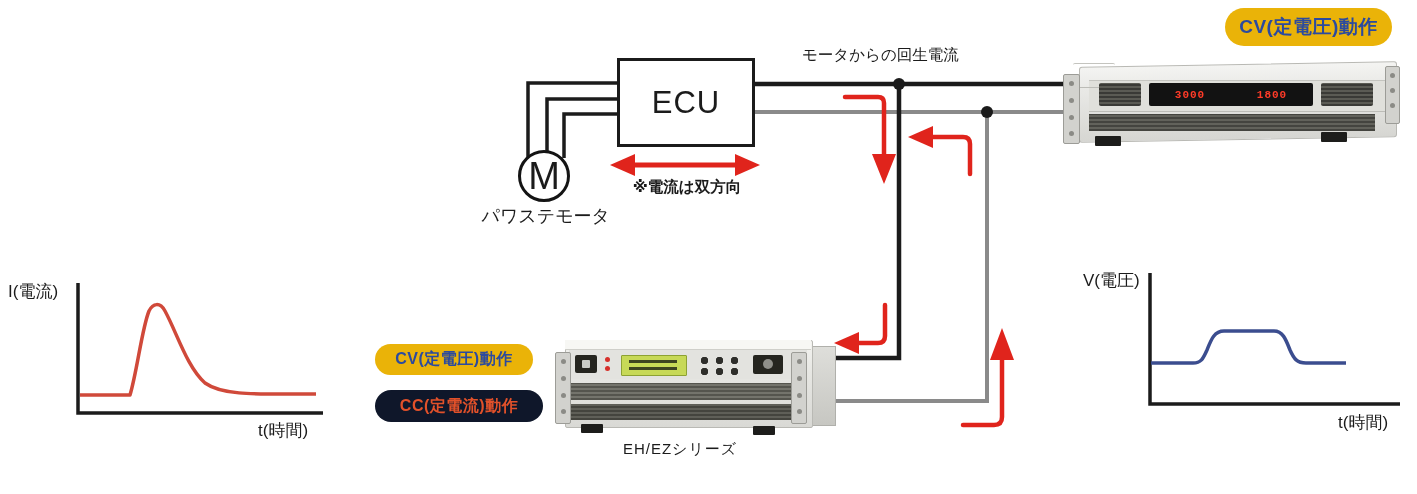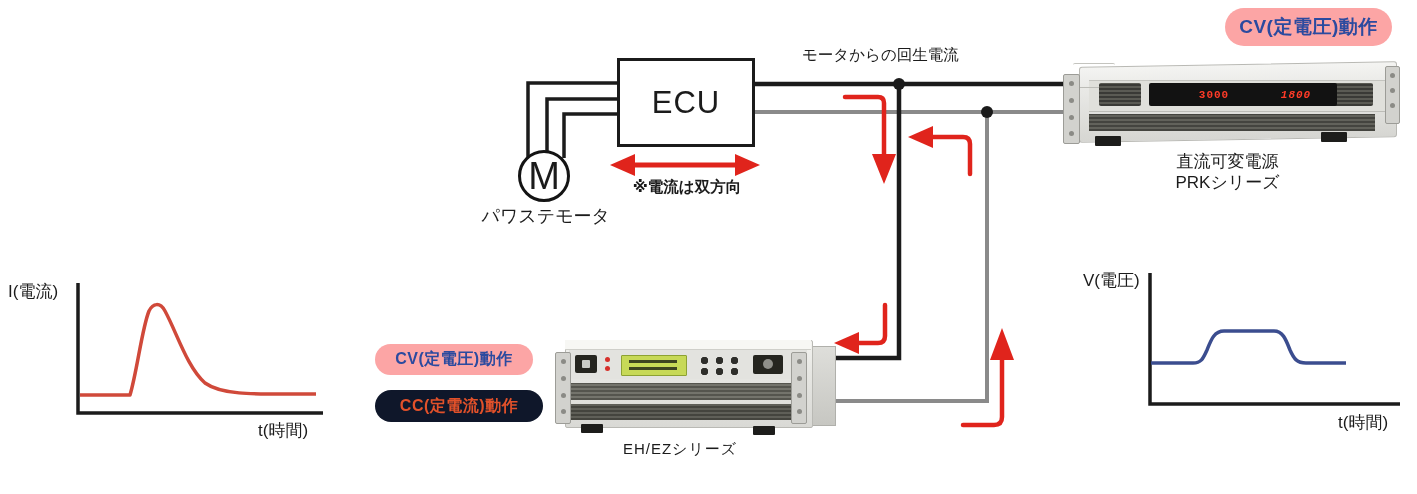--- a/index.html
+++ b/index.html
@@ -8,21 +8,21 @@
     font-family:"Liberation Sans","DejaVu Sans",sans-serif;color:#1b1b1b;
   }
   .abs{position:absolute;}
   svg.overlay{position:absolute;left:0;top:0;z-index:1;}
 
   
   .badge{
     position:absolute;display:flex;align-items:center;justify-content:center;
     border-radius:20px;font-weight:bold;z-index:3;letter-spacing:0.5px;
   }
-  .badge.blue{background:#fca5a5;color:#2b4a9f;}
+  .badge.blue{background:#eab308;color:#2b4a9f;}
   .badge.orange{background:#0f172a;color:#e2512a;}
   .badge-prk{left:1225px;top:8px;width:167px;height:38px;font-size:19px;}
   .badge-cv{left:375px;top:344px;width:158px;height:31px;font-size:16px;}
   .badge-cc{left:375px;top:390px;width:168px;height:32px;font-size:16px;}
 
   
   .lbl{position:absolute;z-index:3;}
   .regen-lbl{left:802px;top:45px;width:250px;font-size:15.5px;text-align:left;}
   .motor-lbl{left:476px;top:204px;width:134px;font-size:18px;text-align:right;}
   .bidir-lbl{left:616px;top:177px;width:142px;font-size:15.5px;text-align:center;font-weight:bold;}
@@ -166,33 +166,29 @@
   </div>
   <div class="lbl motor-lbl">パワステモータ</div>
   <div class="lbl bidir-lbl">※電流は双方向</div>
 
   <div class="abs prk">
     <div class="body"></div>
     <div class="panel"></div>
     <div class="panel grille gl" style="background:none;"></div>
     <div class="abs grille" style="left:36px;top:23px;width:42px;height:23px;"></div>
     <div class="abs grille" style="left:258px;top:23px;width:52px;height:23px;"></div>
-    <div class="abs prk display" style="position:absolute;left:86px;top:23px;width:164px;height:23px;background:#121212;border-radius:2px;display:flex;align-items:center;justify-content:space-around;padding-left:24px;">
+    <div class="abs prk display" style="position:absolute;left:86px;top:23px;width:164px;height:23px;background:#121212;border-radius:2px;display:flex;align-items:center;justify-content:space-around;">
       <span class="seg" style="color:#ff3b28;">3000</span>
-      <span class="seg" style="color:#ff3b28;font-style:italic;">1800</span>
+      <span class="seg" style="color:#ff3b28;">1800</span>
     </div>
     <div class="lowgrille"></div>
     <div class="ear earL"></div>
     <div class="ear earR"></div>
     <div class="foot f1"></div>
     <div class="foot f2"></div>
-  </div>
-  <div class="lbl prk-cap">
-    <div>直流可変電源</div>
-    <div>PRKシリーズ</div>
   </div>
 
   <div class="abs ehez">
     <div class="side"></div>
     <div class="body"></div>
     <div class="topstrip"></div>
     <div class="panel">
       <div class="pwr"></div>
       <div class="leds"></div>
       <div class="lcd"></div>

